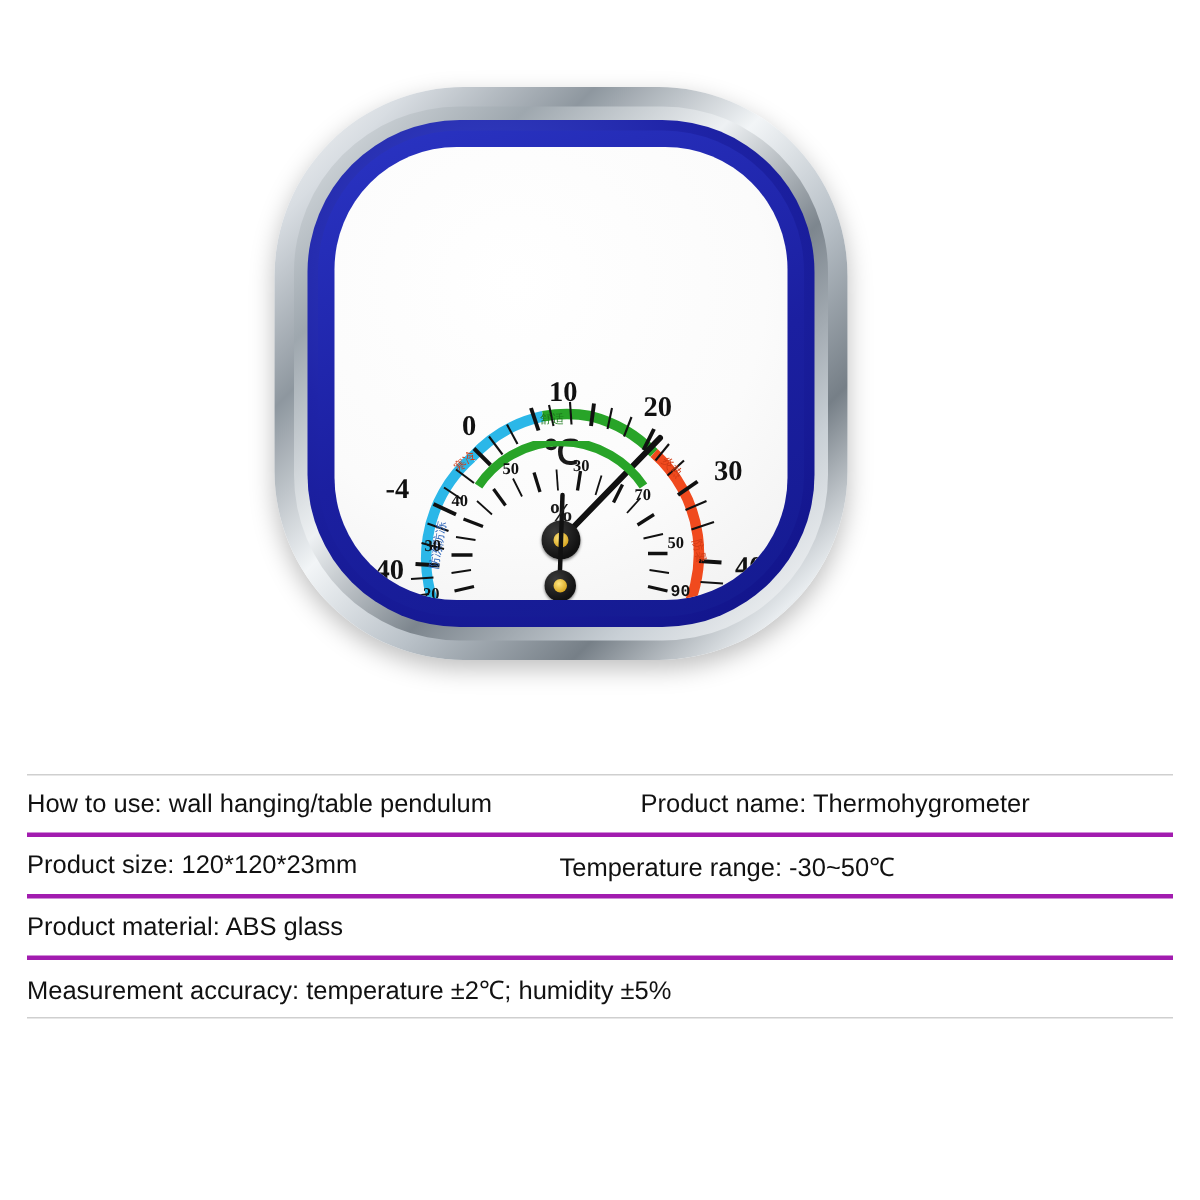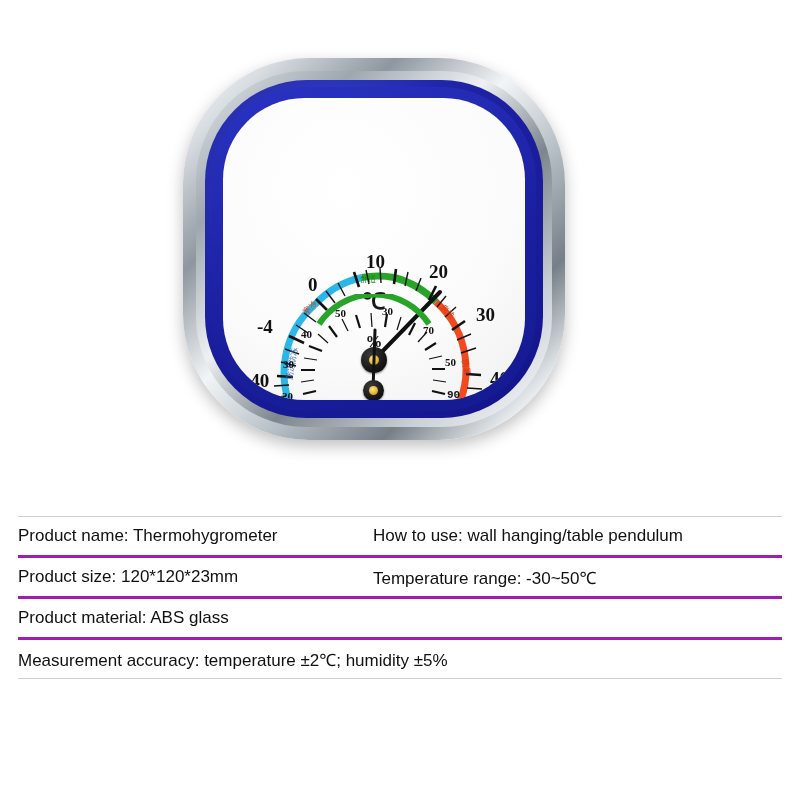--- a/index.html
+++ b/index.html
@@ -308,22 +308,22 @@
         <div class="hub-dot" style="left:90px; top:92px; width:9px; height:9px;"></div>
       </div>
 
     </div>
   </div>
 </div>
 
 <div id="spec-table">
 
   <div class="spec-row">
+    <div class="spec-cell right">How to use: wall hanging/table pendulum</div>
     <div class="spec-cell left">Product name: Thermohygrometer</div>
-    <div class="spec-cell right">How to use: wall hanging/table pendulum</div>
   </div>
 
   <div class="spec-row">
     <div class="spec-cell left">Product size: 120*120*23mm</div>
     <div class="spec-cell right">Temperature range: -30~50℃</div>
   </div>
 
   <div class="spec-row">
     <div class="spec-cell right">Product material: ABS glass</div>
   </div>

